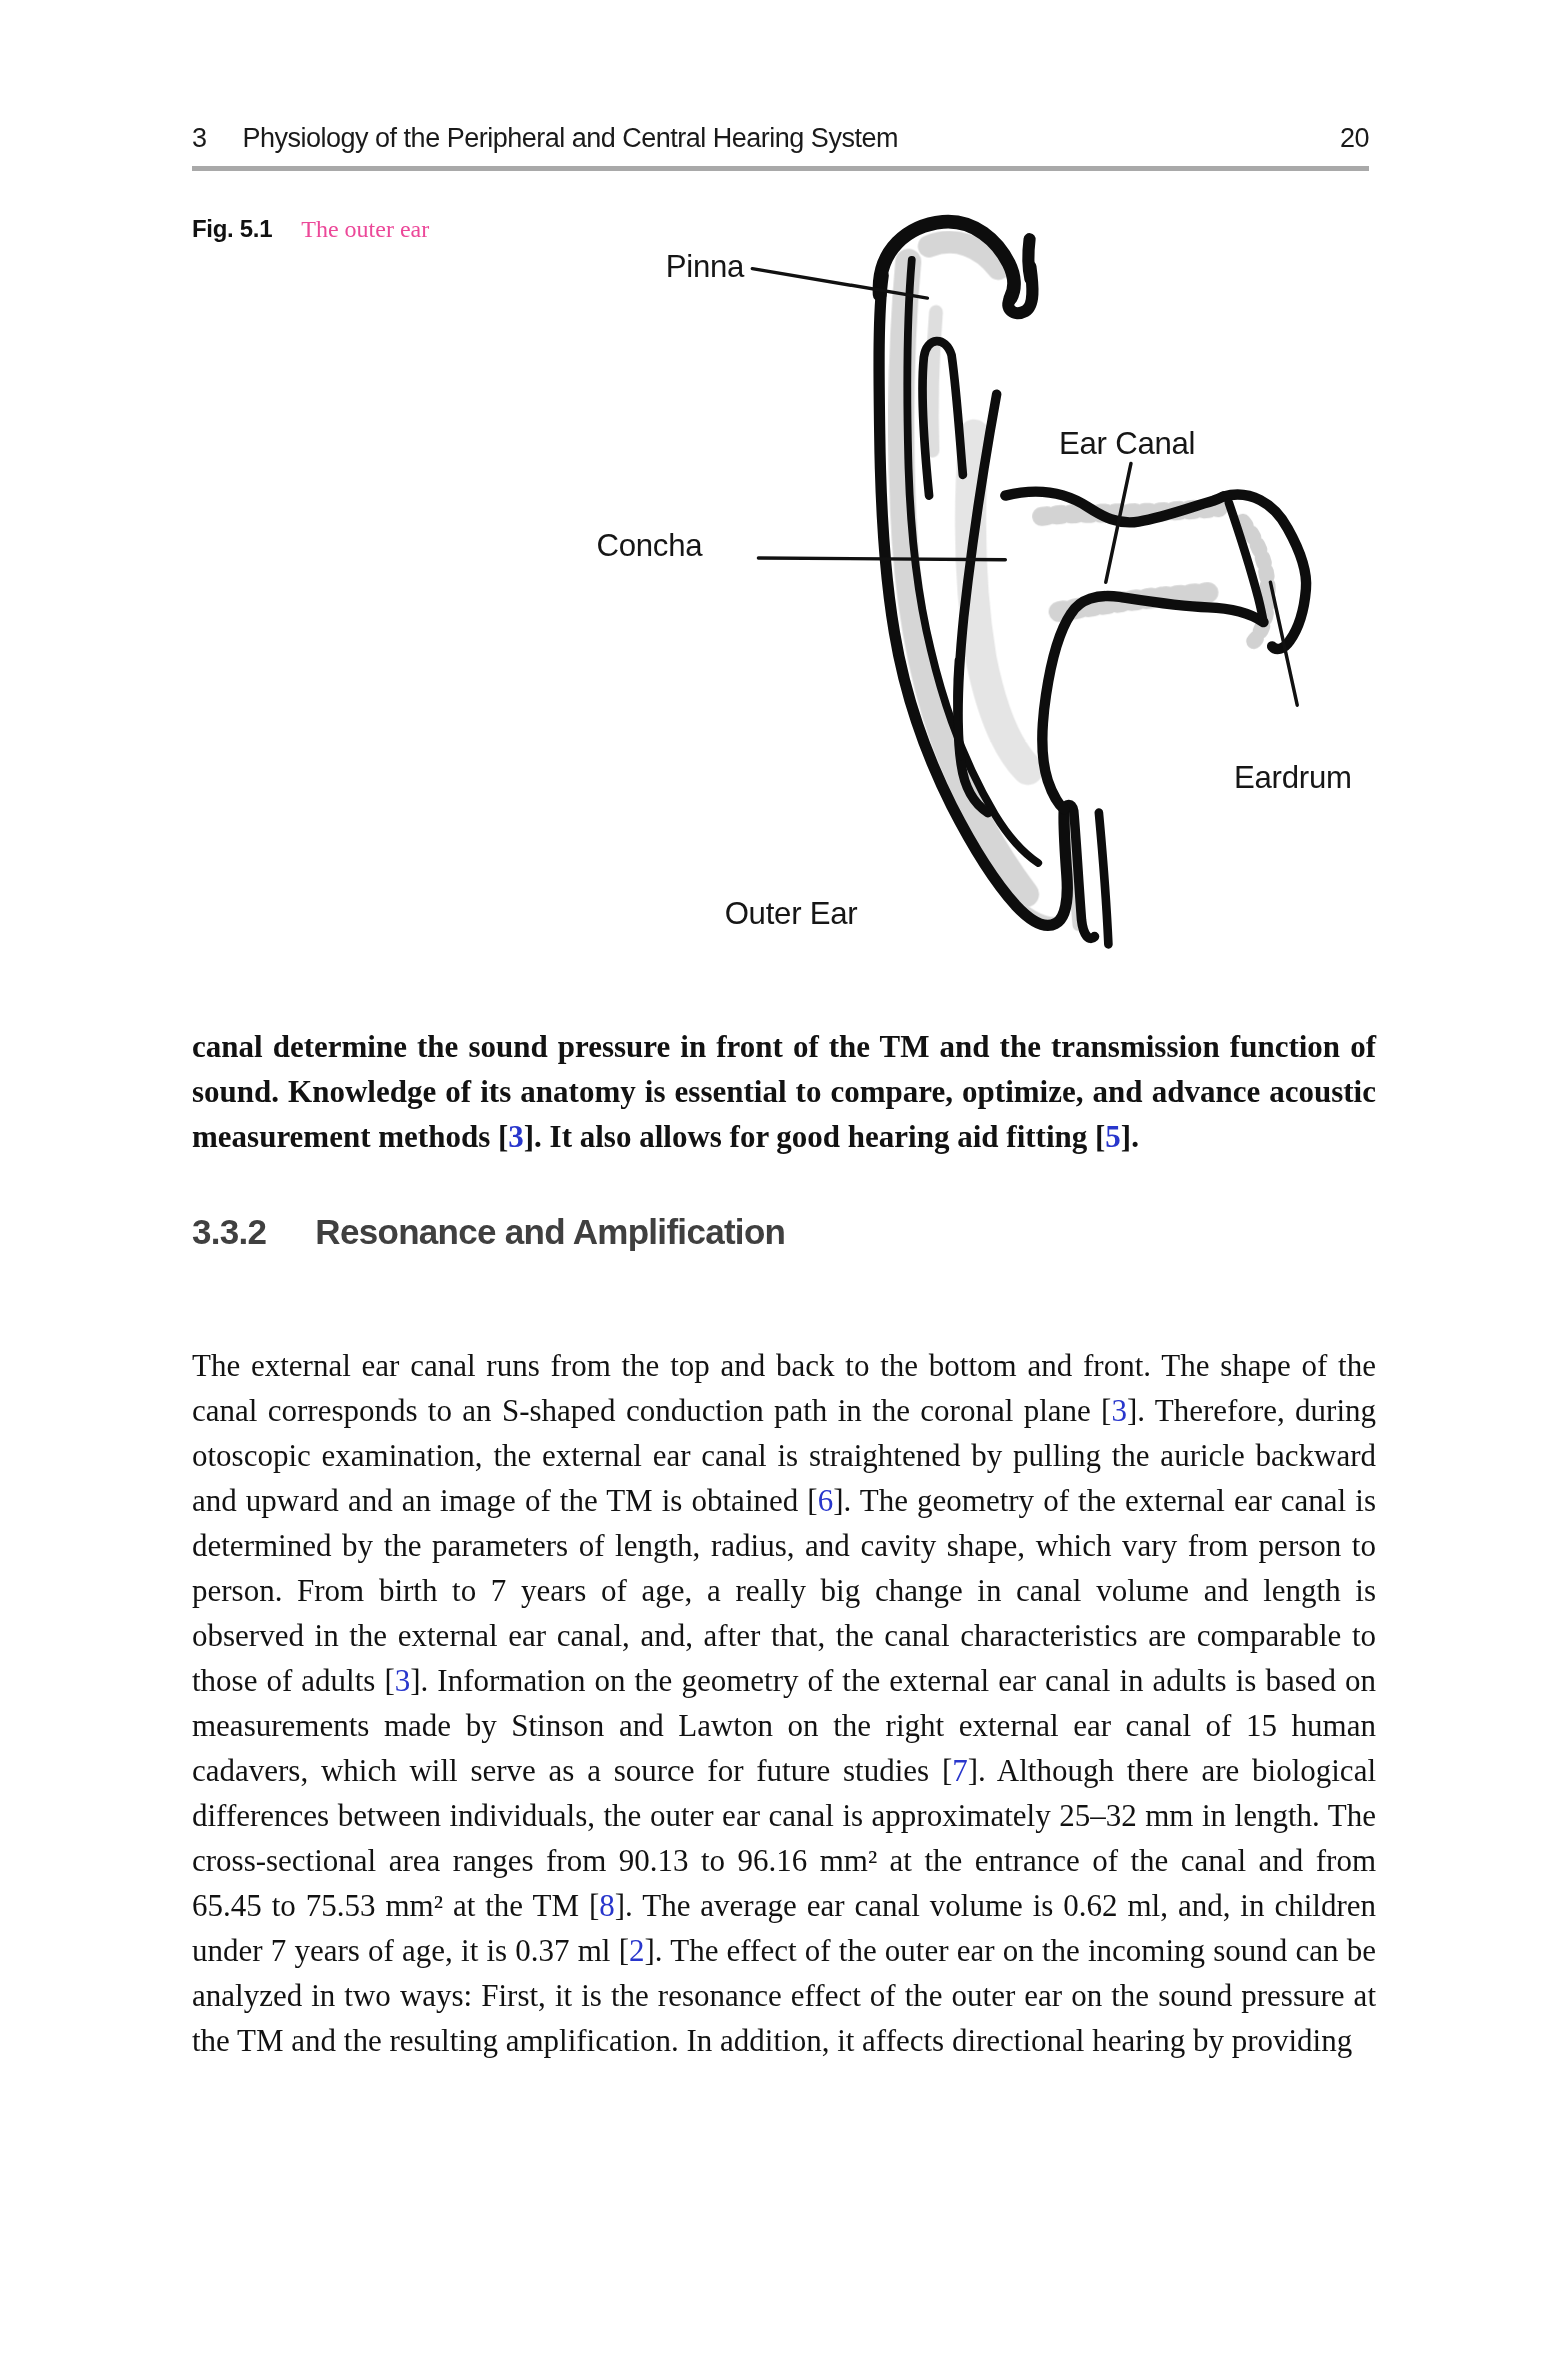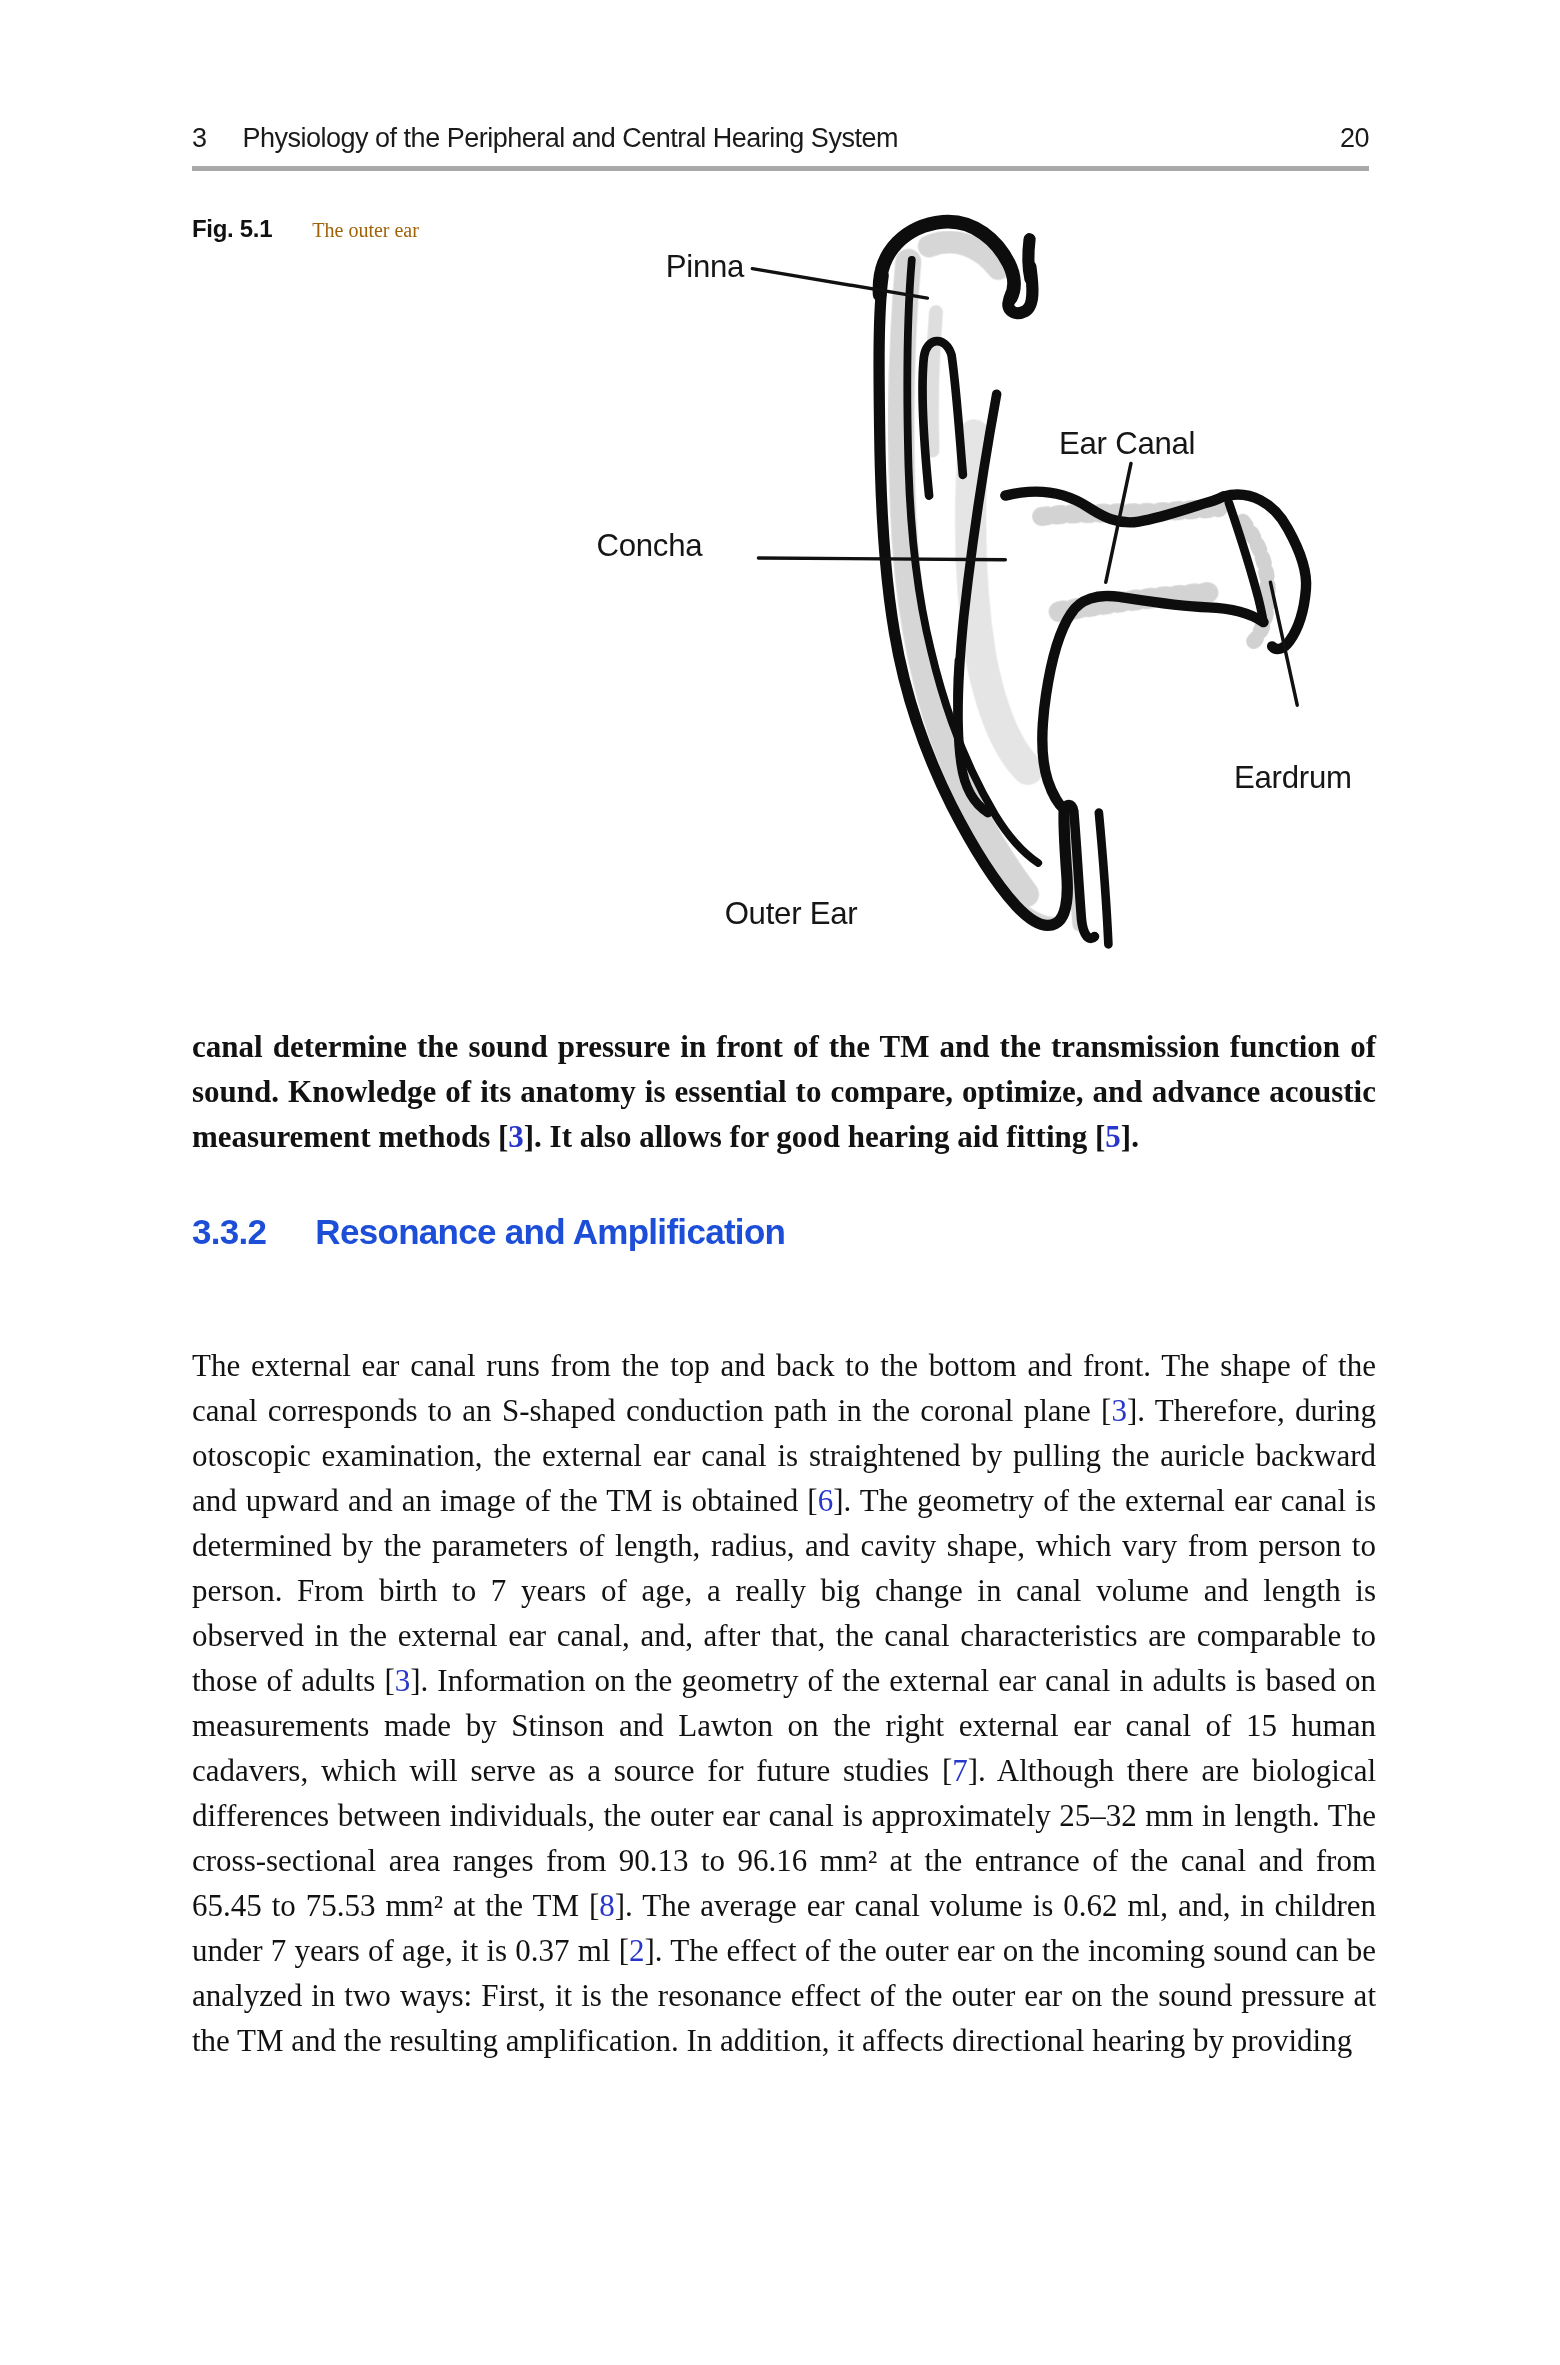--- a/index.html
+++ b/index.html
@@ -28,21 +28,21 @@
   .fig-caption{
     position:absolute;left:192px;top:215px;
     display:flex;align-items:baseline;
   }
   .fig-caption .fig-label{
     font-family:"Liberation Sans", sans-serif;
     font-weight:bold;font-size:24px;letter-spacing:-0.3px;color:#111;
   }
   .fig-caption .fig-text{
     font-family:"Liberation Serif", serif;
-    font-size:20px;margin-left:40px;color:#a16207;
+    font-size:24px;margin-left:29px;color:#ec4899;
   }
   
   .figure-wrap{position:absolute;left:520px;top:208px;width:884px;height:745px;}
   .figure-wrap svg{width:100%;height:100%;}
   .ear-label{
     font-family:"Liberation Sans", sans-serif;
     font-size:36px;fill:#161616;letter-spacing:-0.3px;
   }
   
   .bodytext{
@@ -51,21 +51,21 @@
     text-align:justify;text-justify:inter-word;
     color:#121212;
   }
   .para1{top:993px;font-weight:bold;}
   .para2{top:1312px;}
   .cite{color:#2836cc;}
   
   .section-heading{
     position:absolute;left:192px;top:1212px;
     font-family:"Liberation Sans", sans-serif;
-    font-weight:bold;font-size:35px;letter-spacing:-0.7px;color:#1d4ed8;
+    font-weight:bold;font-size:35px;letter-spacing:-0.7px;color:#404040;
     display:flex;
   }
   .section-heading .sec-no{margin-right:49px;}
 </style>
 </head>
 <body>
 
 <div class="page">
 
   <div class="runhead">

